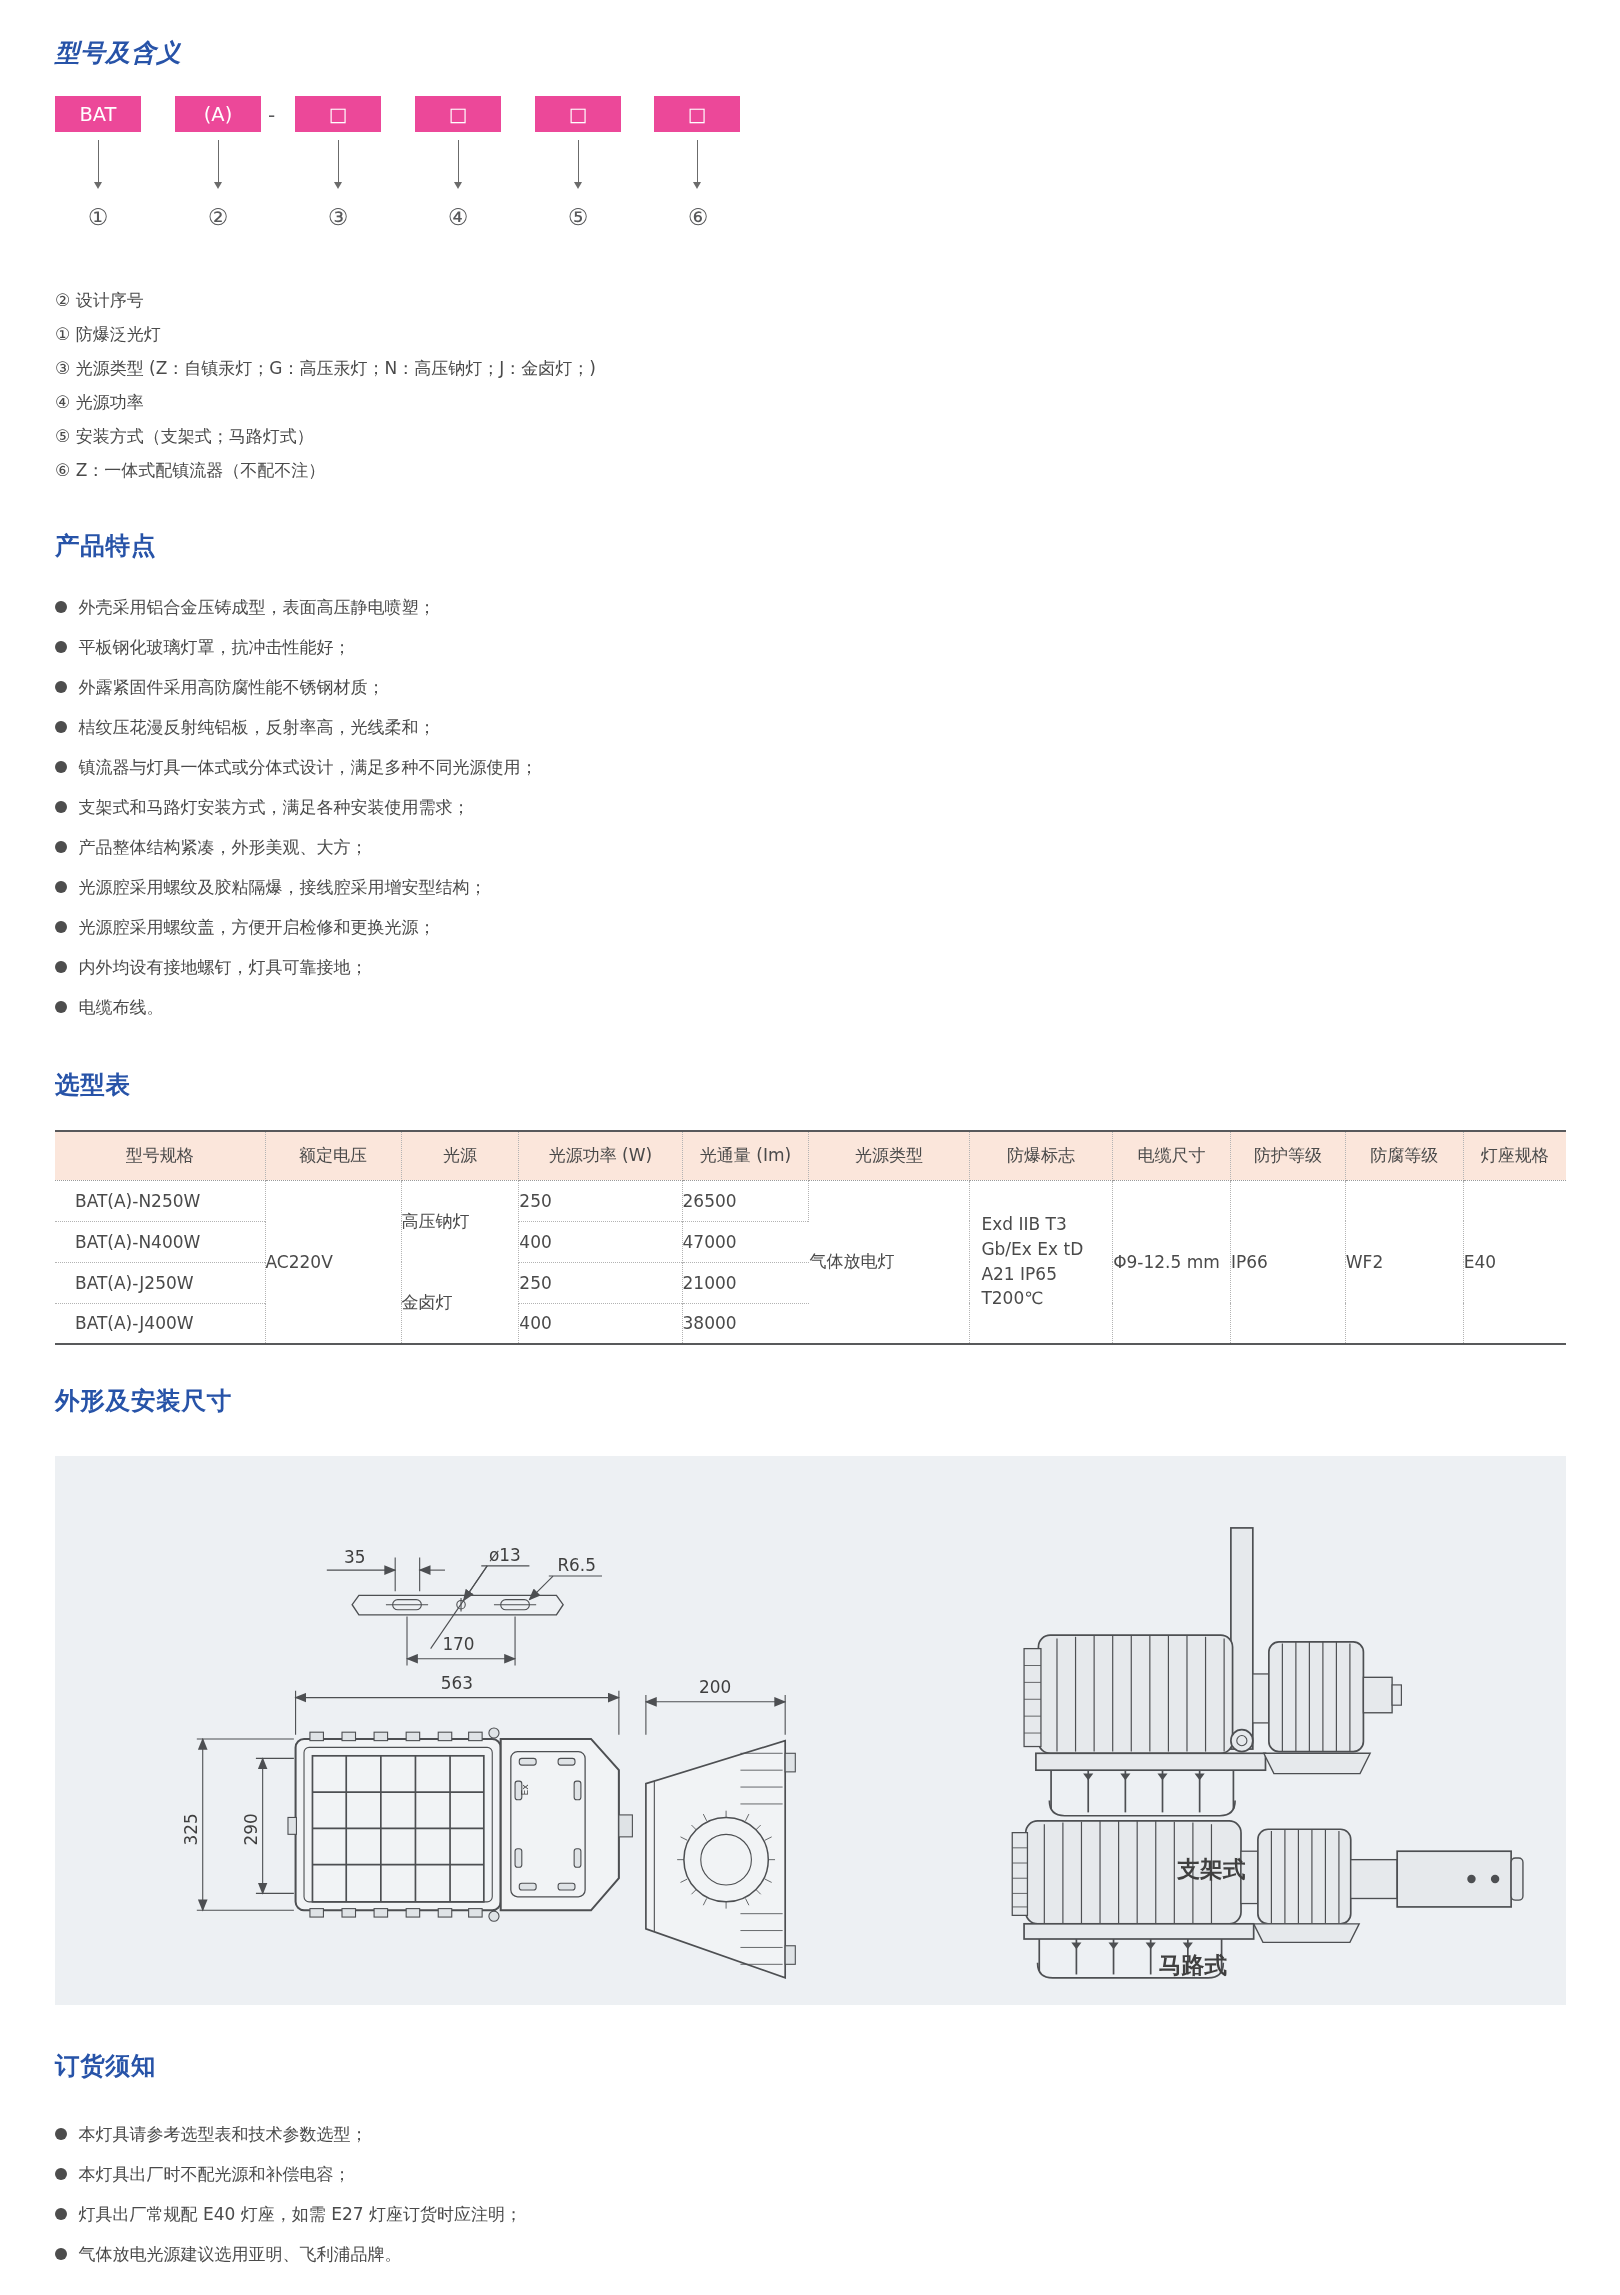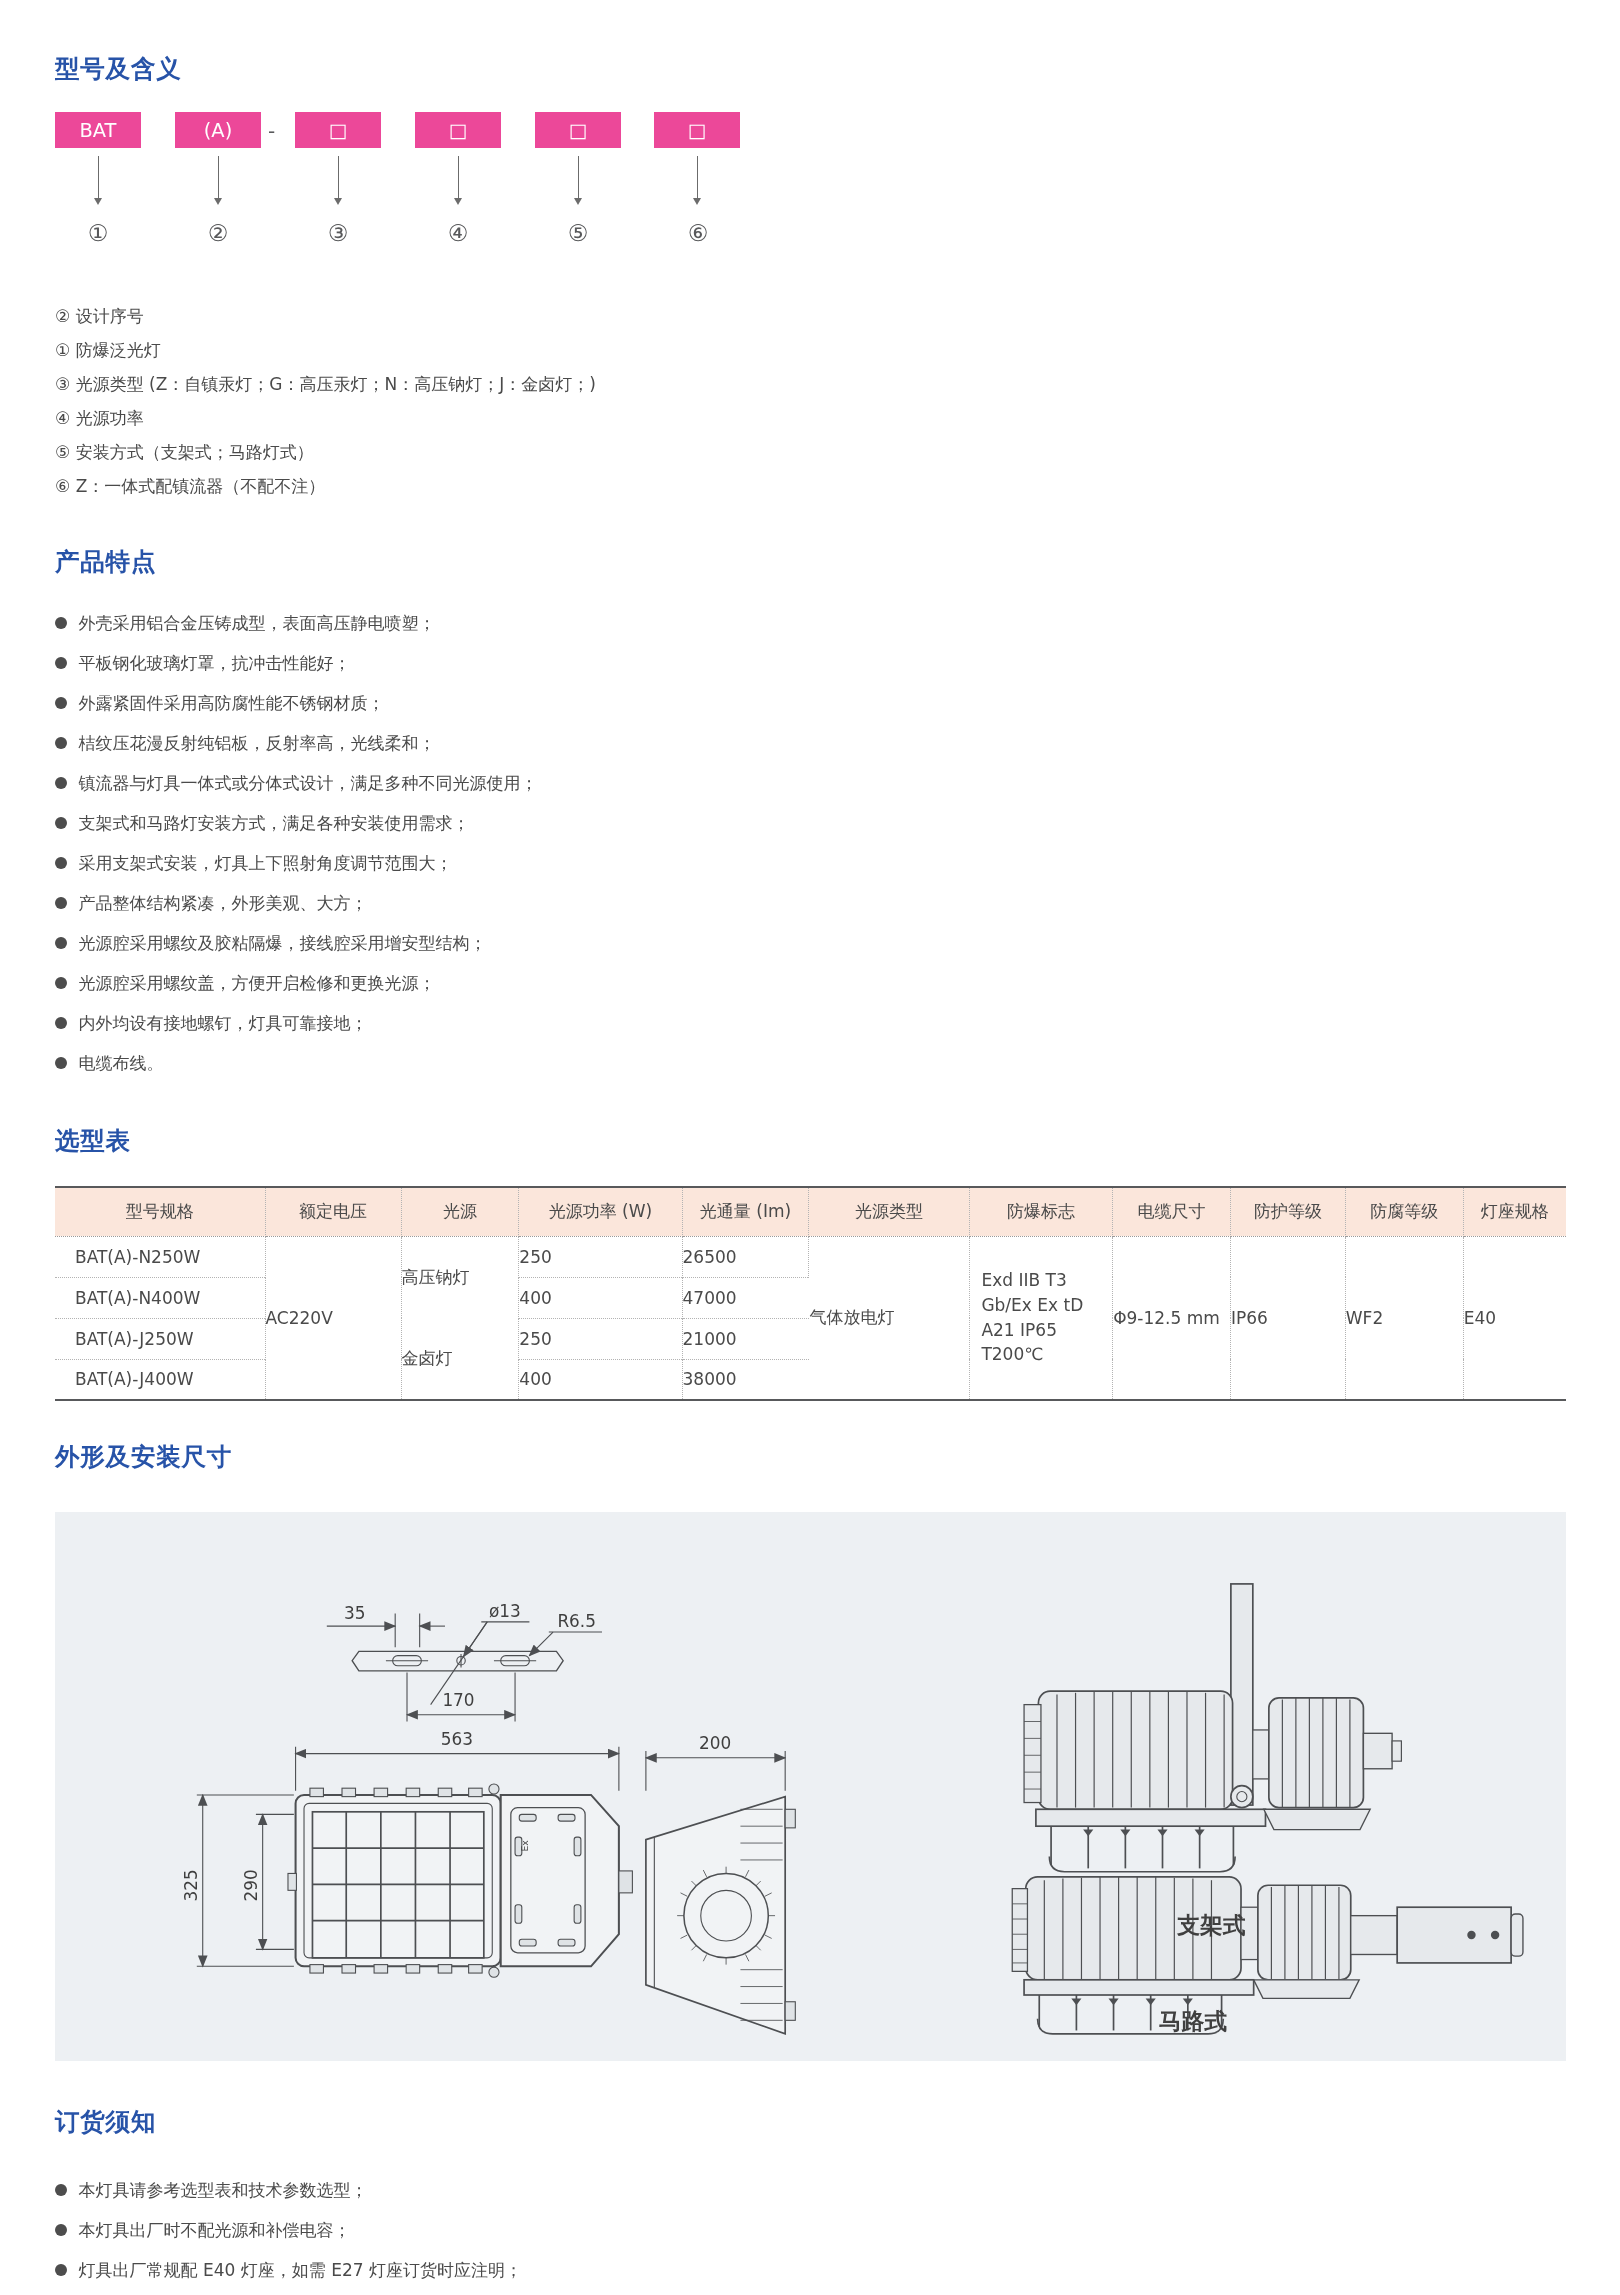--- a/index.html
+++ b/index.html
@@ -7,21 +7,21 @@
   body {
     width:1621px; min-height:2295px;
     font-family:"DejaVu Sans","Liberation Sans",sans-serif;
     color:#4a4a4a;
   }
   .content { padding:0 55px; }
 
   h2.sec {
     color:#2753a8; font-size:24.5px; font-weight:bold; letter-spacing:0.8px;
   }
-  #model-heading { padding-top:52px; }
+  #model-heading { padding-top:36px;font-style:italic; }
 
   
   .model-diagram { position:relative; height:182px; margin-top:27px; }
   .model-box {
     position:absolute; top:0; width:86px; height:36px;
     background:#ec4899; color:#ffffff;
     display:flex; align-items:center; justify-content:center;
     font-size:19.4px;
   }
   .model-sep { position:absolute; top:6.8px; font-size:20px; color:#58595b; }
@@ -140,24 +140,20 @@
         <span class="bullet-dot"></span>
         <span class="txt">桔纹压花漫反射纯铝板，反射率高，光线柔和；</span>
       </div>
     <div class="item">
         <span class="bullet-dot"></span>
         <span class="txt">镇流器与灯具一体式或分体式设计，满足多种不同光源使用；</span>
       </div>
     <div class="item">
         <span class="bullet-dot"></span>
         <span class="txt">支架式和马路灯安装方式，满足各种安装使用需求；</span>
-      </div>
-    <div class="item">
-        <span class="bullet-dot"></span>
-        <span class="txt">采用支架式安装，灯具上下照射角度调节范围大；</span>
       </div>
     <div class="item">
         <span class="bullet-dot"></span>
         <span class="txt">产品整体结构紧凑，外形美观、大方；</span>
       </div>
     <div class="item">
         <span class="bullet-dot"></span>
         <span class="txt">光源腔采用螺纹及胶粘隔爆，接线腔采用增安型结构；</span>
       </div>
     <div class="item">

